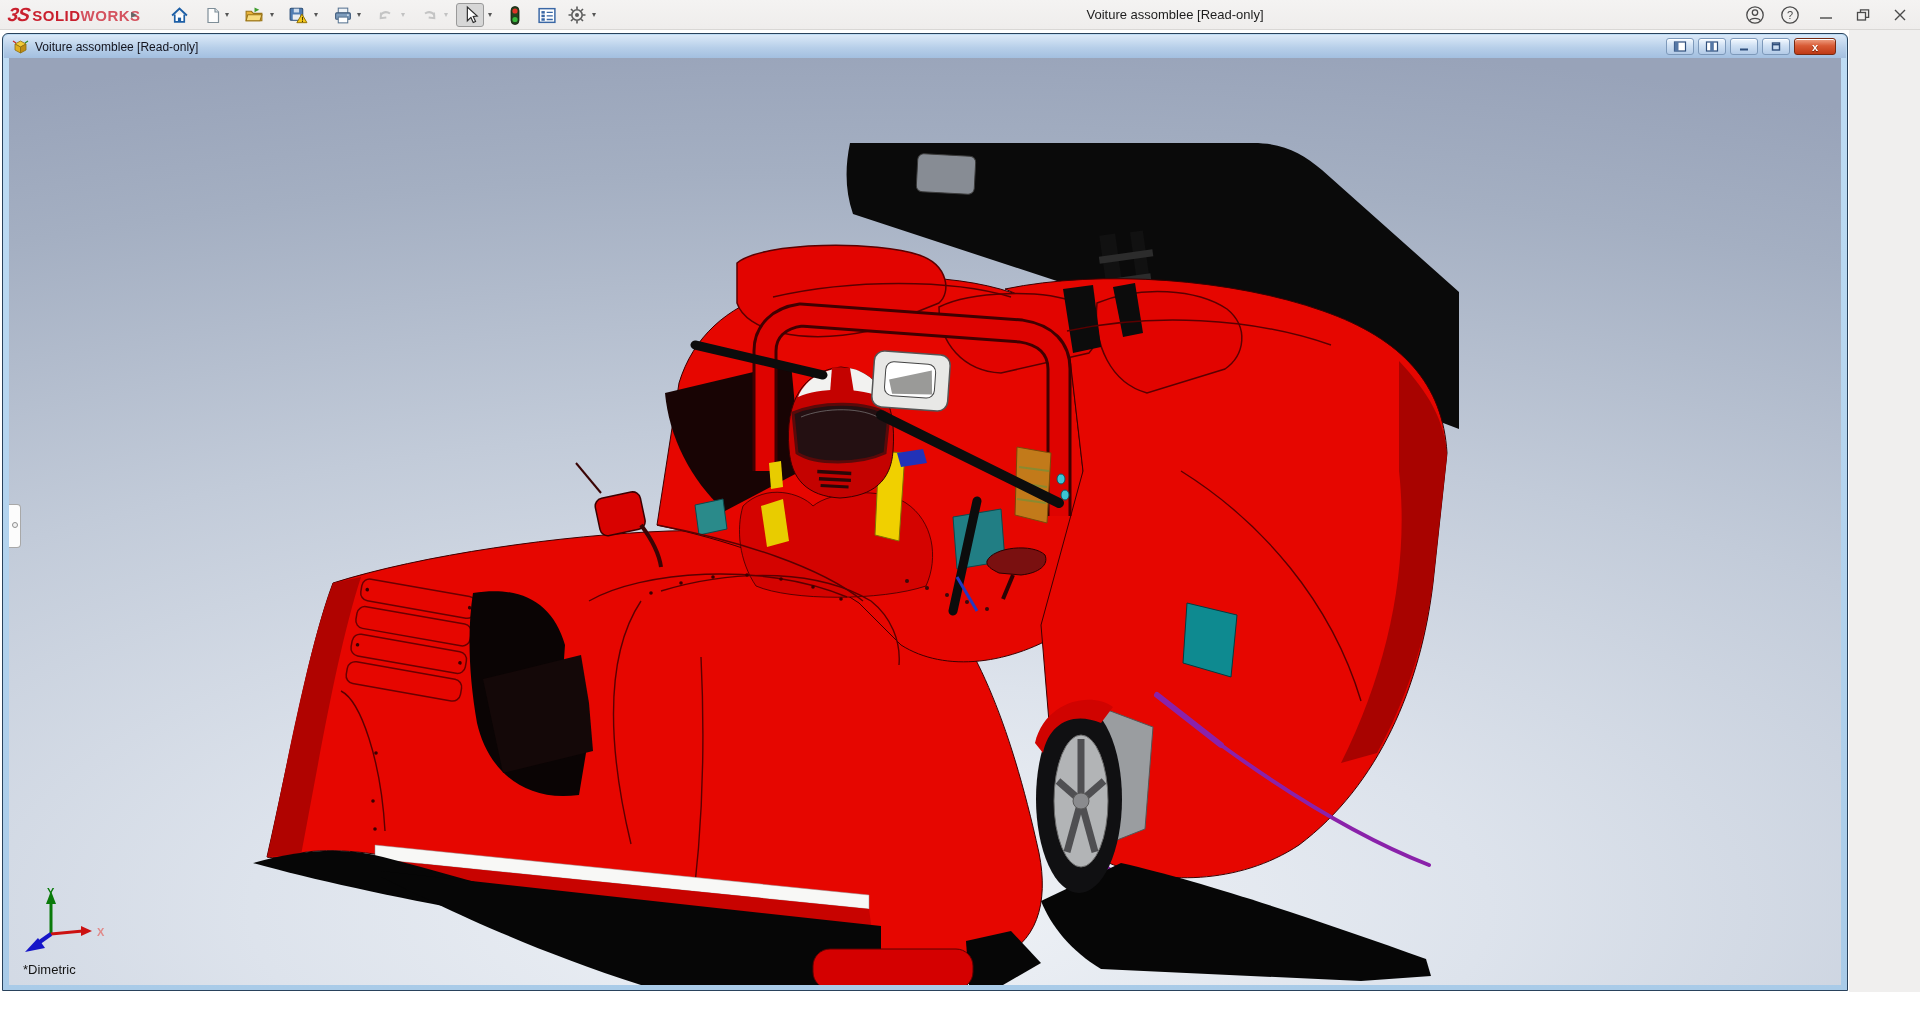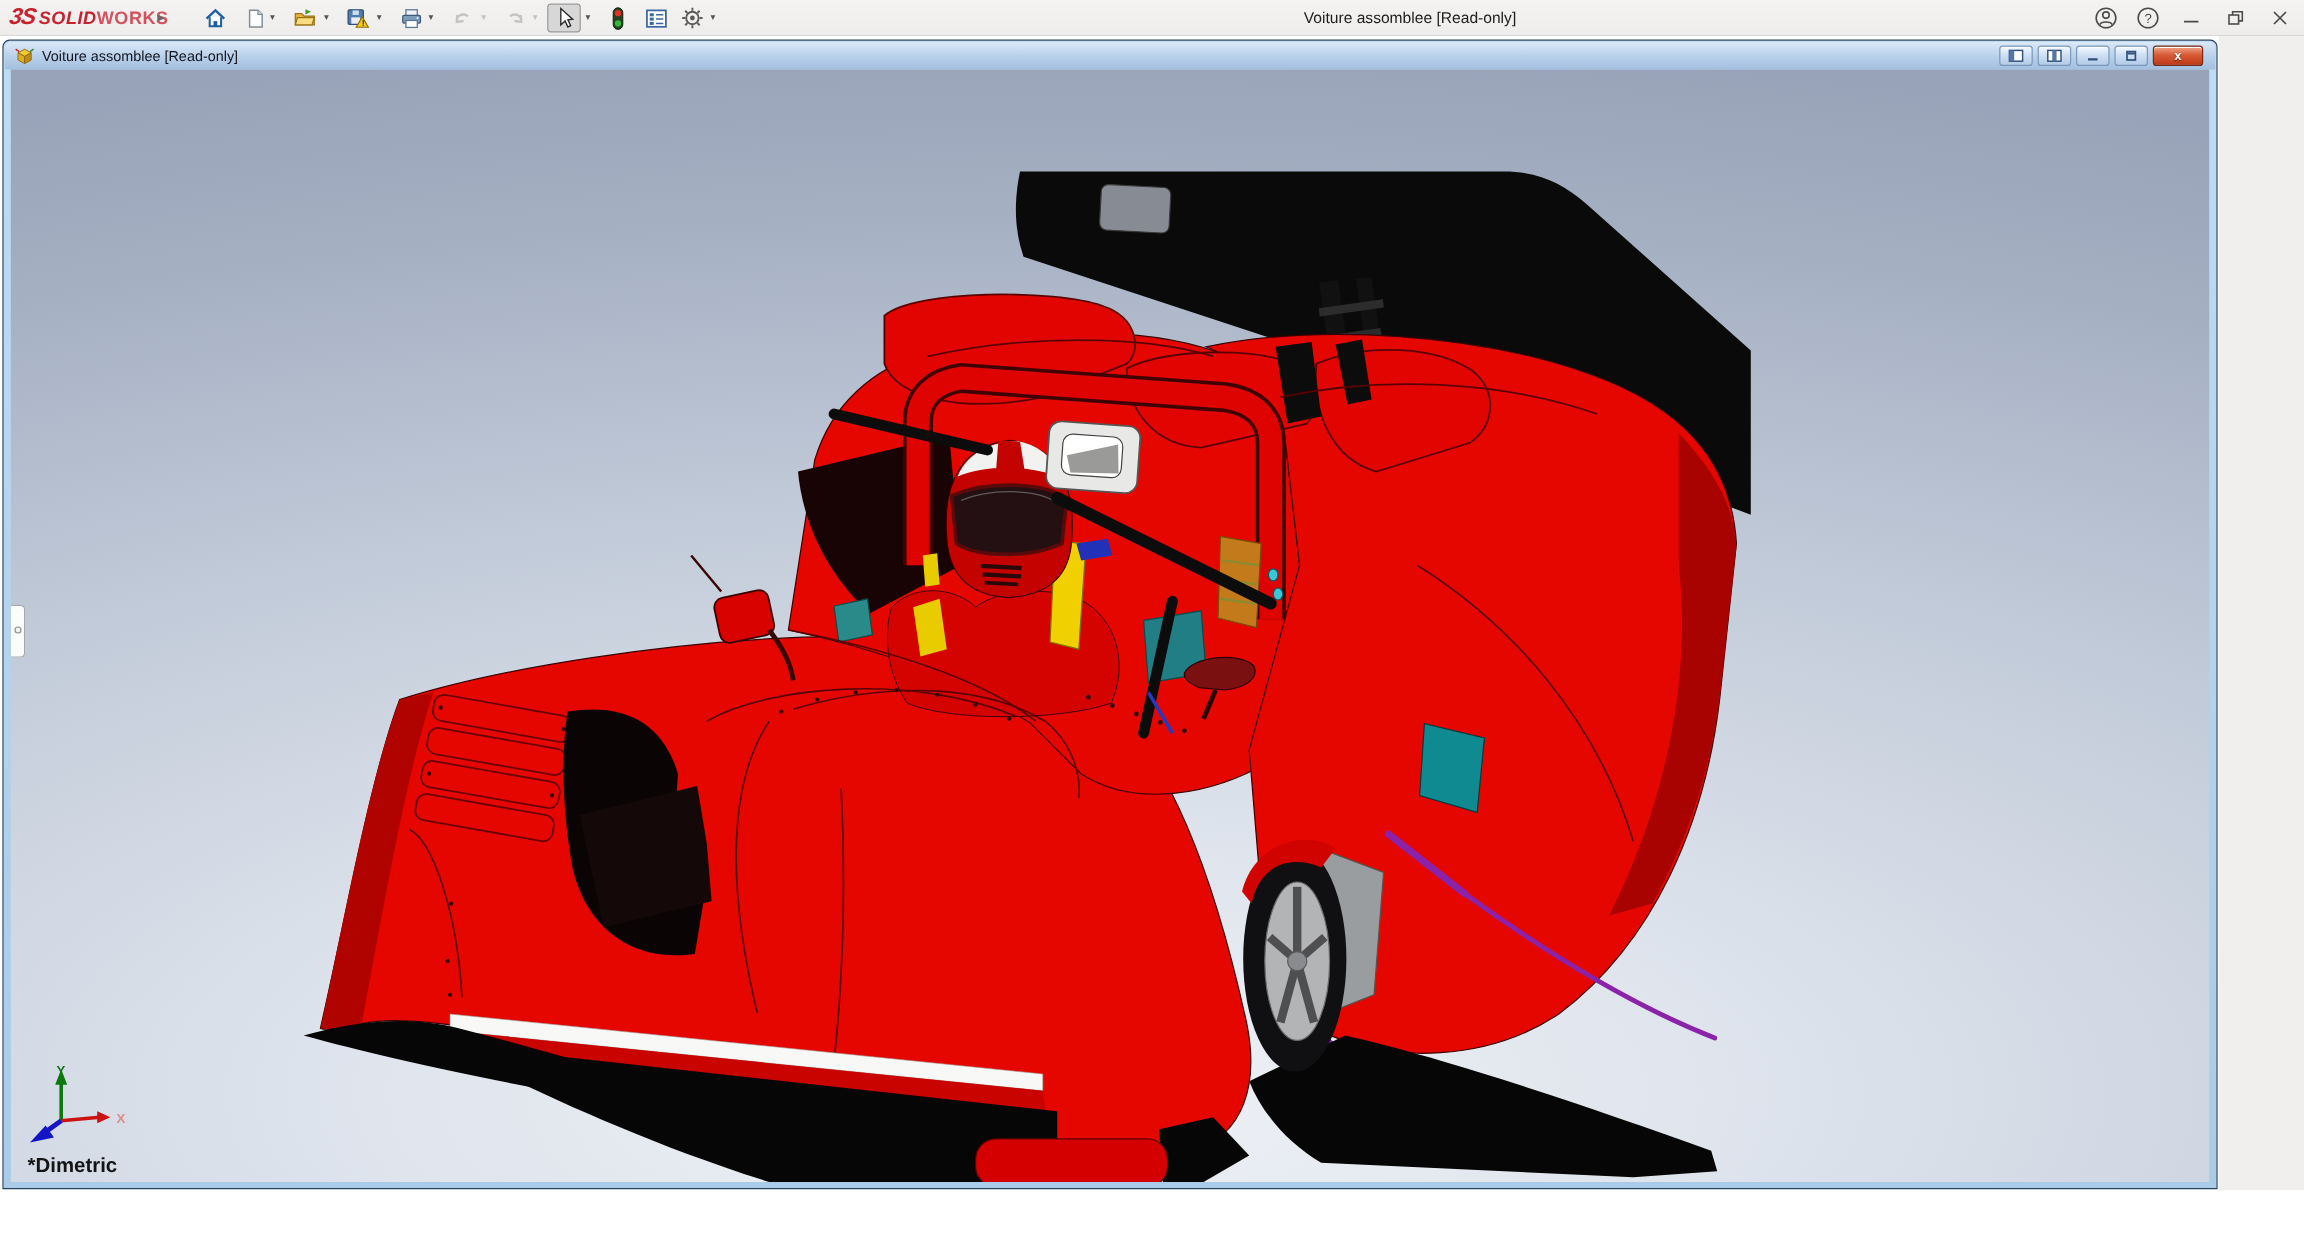--- a/index.html
+++ b/index.html
@@ -5,21 +5,21 @@
   * { margin:0; padding:0; box-sizing:border-box; }
   html,body { width:1920px; height:1032px; background:#ffffff; overflow:hidden;
               font-family:"Liberation Sans", sans-serif; }
 
   
   .appbar { position:absolute; left:0; top:0; width:1920px; height:30px;
             background:linear-gradient(#f4f3f2,#efedec); border-bottom:1px solid #d9d7d5; }
   .brand { position:absolute; left:8px; top:4px; height:22px; display:flex; align-items:center; }
   .logo-mark { color:#c9202e; font-weight:bold; font-style:italic; font-size:19px;
                letter-spacing:-1px; transform:skewX(-10deg); margin-right:3px; }
-  .logo-solid { color:#c9202e; font-weight:bold; font-size:15px; letter-spacing:.5px;font-style:italic; }
+  .logo-solid { color:#c9202e; font-weight:bold; font-size:15px; letter-spacing:.5px; }
   .logo-works { color:#d4525e; font-weight:bold; font-size:15px; letter-spacing:.5px; }
   .breadcrumb-arrow { position:absolute; left:131px; top:7px; color:#666; font-size:12px; }
   .tbtn { position:absolute; top:3px; width:24px; height:24px; display:flex;
           align-items:center; justify-content:center; border-radius:3px; }
   .tbtn.pressed { background:#d7d7d7; border:1px solid #9a9a9a; }
   .caret { position:absolute; top:10px; font-size:8px; color:#555; }
   .caret.dis { color:#c2c2c2; }
   .app-title { position:absolute; left:1000px; top:0; width:350px; height:30px;
                line-height:30px; text-align:center; font-size:13px; color:#1d1d1d; }
   .winctl { position:absolute; top:3px; width:24px; height:24px; display:flex;
@@ -53,22 +53,22 @@
               background:radial-gradient(ellipse 130% 95% at 47% 92%,
                          #f0f3f7 0%, #dde3ec 26%, #c2cbd9 55%, #a4afc2 84%, #98a3b9 100%);
               overflow:hidden; }
   .car-svg { position:absolute; left:0; top:0; width:1832px; height:927px; }
   .collapsed-tab { position:absolute; left:0; top:446px; width:12px; height:44px;
                    background:#fcfcfc; border:1px solid #a8a8a8; border-left:none;
                    border-radius:0 4px 4px 0; }
   .collapsed-tab .dot { position:absolute; left:3px; top:17px; width:6px; height:6px;
                         border-radius:50%; border:1px solid #909090; background:#f2f2f2; }
   .triad { position:absolute; left:12px; top:826px; }
-  .orientation { position:absolute; left:14px; top:904px; font-size:17px;
-                 font-weight:bold; color:#141414;text-align:center; }
+  .orientation { position:absolute; left:14px; top:904px; font-size:13px;
+                 font-weight:normal; color:#141414;text-align:center; }
 
   .bottom-white { position:absolute; left:0; top:992px; width:1920px; height:40px; background:#ffffff; }
 </style>
 </head>
 <body>
 
 <div class="appbar">
   <div class="brand">
     <span class="logo-mark">3S</span>
     <span class="logo-solid">SOLID</span>

